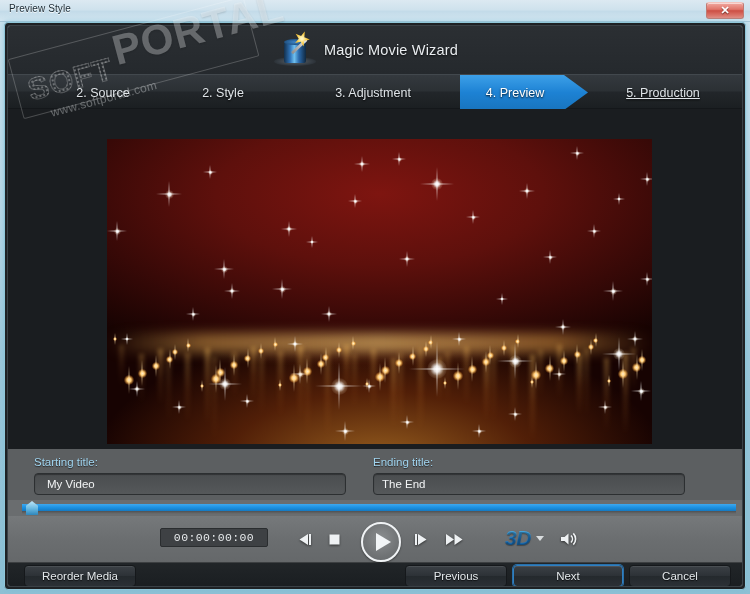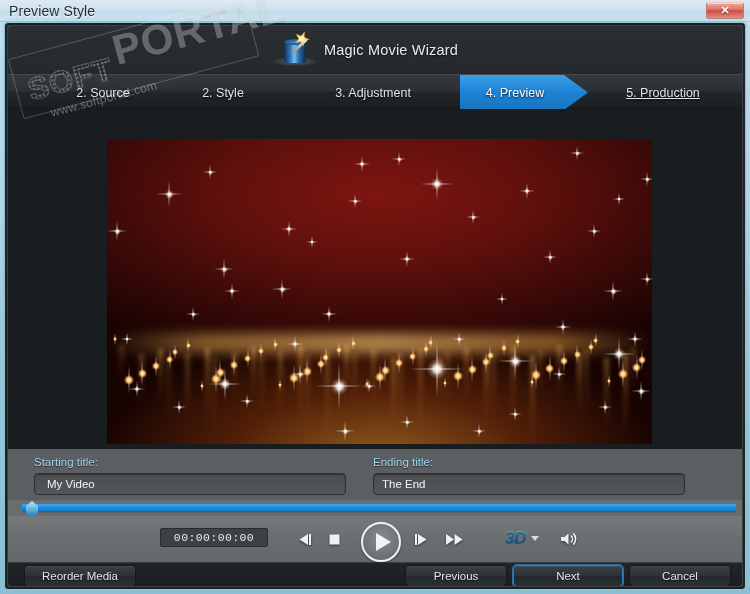--- a/index.html
+++ b/index.html
@@ -14,21 +14,21 @@
   }
 
   
   #titlebar {
     position: absolute; left: 0; top: 0; width: 750px; height: 22px;
     background: linear-gradient(180deg,#dce9f2 0%, #cfe2ed 45%, #c3dbe9 55%, #d5e7f1 100%);
     border-bottom: 1px solid #a9c6d6;
   }
   #titlebar .ttl {
     position: absolute; left: 9px; top: 3px;
-    font-size: 14px; color: #1c2a33; letter-spacing: .1px;
+    font-size: 10px; color: #1c2a33; letter-spacing: .1px;
     text-shadow: 0 1px 0 rgba(255,255,255,.85);
   }
   #closebtn {
     position: absolute; right: 6px; top: 2px; width: 38px; height: 17px;
     border-radius: 3px;
     background: linear-gradient(180deg,#f0a9a0 0%, #e0756a 42%, #cc4f45 52%, #e58b80 100%);
     border: 1px solid #c07a72; border-top-color:#f3c3bc;
     box-shadow: inset 0 1px 0 rgba(255,255,255,.55);
     display: flex; align-items: center; justify-content: center;
     cursor: pointer;
@@ -229,21 +229,21 @@
     width: 0; height: 0; margin-left: 4px;
     border-left: 15px solid #f2f5f7;
     border-top: 9px solid transparent;
     border-bottom: 9px solid transparent;
   }
   #btn3d {
     position: absolute; left: 497px; top: 12px; height: 20px;
     display: flex; align-items: center; gap: 5px; cursor: pointer;
   }
   #btn3d .lbl {
-    font-size: 17px; font-weight: bold; font-style: italic;
+    font-size: 21px; font-weight: bold; font-style: italic;
     background: linear-gradient(180deg,#5ec8f5 0%, #1f7fd0 55%, #1565a8 100%);
     -webkit-background-clip: text; background-clip: text; color: transparent;
     text-shadow: 0 1px 1px rgba(0,0,0,.35);
     letter-spacing: -.5px;
   }
   .caret {
     width: 0; height: 0;
     border-left: 4px solid transparent; border-right: 4px solid transparent;
     border-top: 5px solid #d8dcde;
   }

